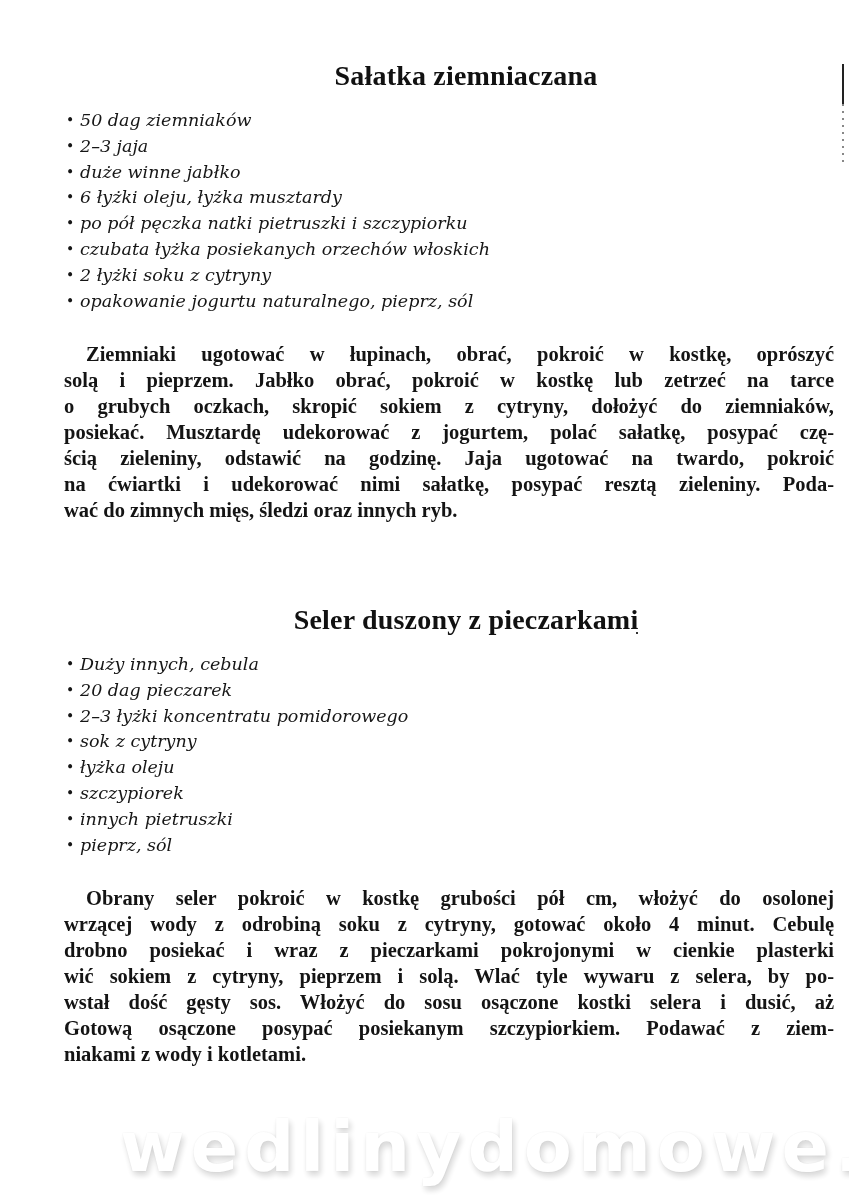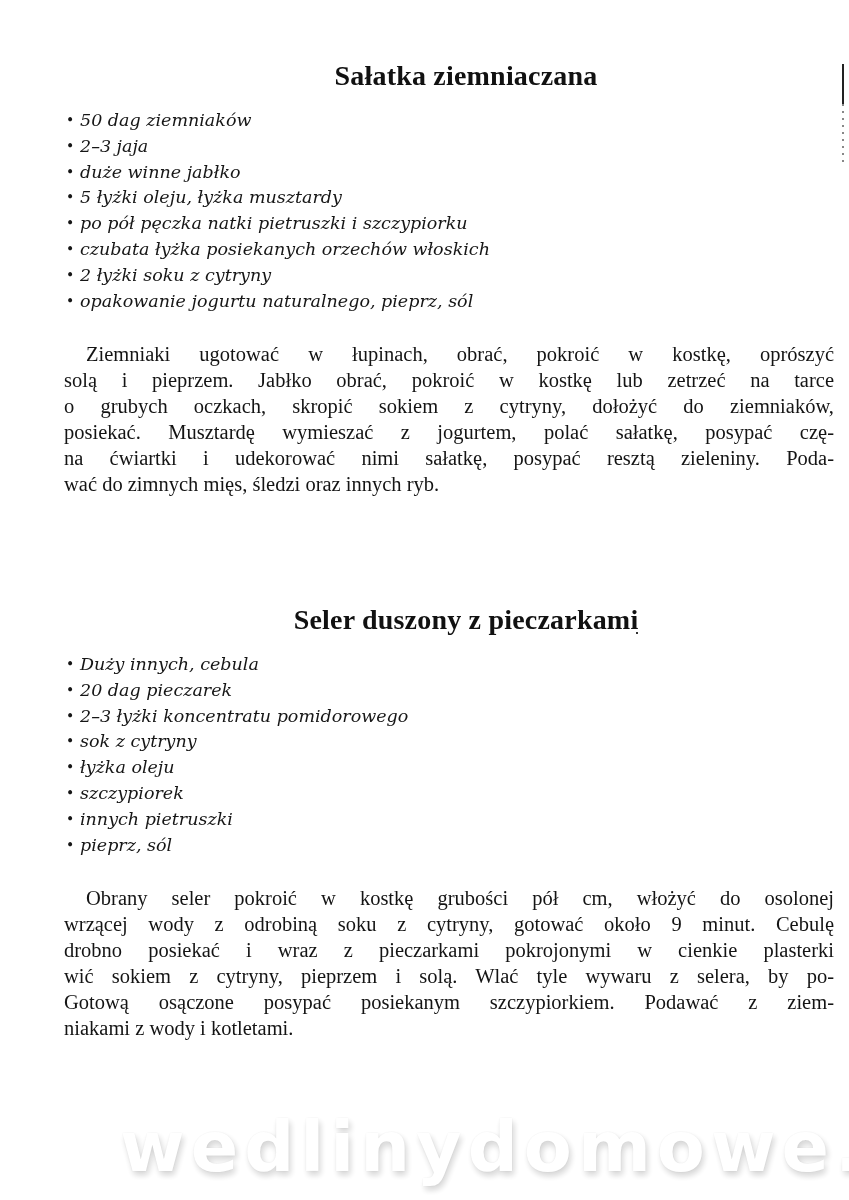--- a/index.html
+++ b/index.html
@@ -71,20 +71,21 @@
       color: #141414;
     }
     .recipe-1 .method { width: 770px; }
     .recipe-2 .method { width: 770px; }
     .method-line {
       display: block;
       text-align: justify;
       text-align-last: justify;
       text-indent: 0;
       white-space: nowrap;
+      font-weight: bold;
     }
     .method-line.first { padding-left: 22px; }
     .method-line.last { text-align-last: left; }
 
     .watermark {
       position: absolute;
       left: 108px;
       top: 1106px;
       font-family: "DejaVu Sans", "Liberation Sans", sans-serif;
       font-weight: bold;
@@ -129,52 +130,54 @@
   <div class="margin-mark"></div>
   <div class="margin-mark-dots"></div>
   <div class="stray-dot"></div>
 
   <section class="recipe recipe-1">
     <h1 class="recipe-title">Sałatka ziemniaczana</h1>
     <ul class="ingredients">
       <li><span class="bullet">•</span><span>50 dag ziemniaków</span></li>
       <li><span class="bullet">•</span><span>2–3 jaja</span></li>
       <li><span class="bullet">•</span><span>duże winne jabłko</span></li>
-      <li><span class="bullet">•</span><span>5 łyżki oleju, łyżka musztardy</span></li>
+      <li><span class="bullet">•</span><span>6 łyżki oleju, łyżka musztardy</span></li>
       <li><span class="bullet">•</span><span>po pół pęczka natki pietruszki i szczypiorku</span></li>
       <li><span class="bullet">•</span><span>czubata łyżka posiekanych orzechów włoskich</span></li>
       <li><span class="bullet">•</span><span>2 łyżki soku z cytryny</span></li>
       <li><span class="bullet">•</span><span>opakowanie jogurtu naturalnego, pieprz, sól</span></li>
     </ul>
     <div class="method">
       <span class="method-line first">Ziemniaki ugotować w łupinach, obrać, pokroić w kostkę, oprószyć</span>
       <span class="method-line">solą i pieprzem. Jabłko obrać, pokroić w kostkę lub zetrzeć na tarce</span>
       <span class="method-line">o grubych oczkach, skropić sokiem z cytryny, dołożyć do ziemniaków,</span>
-      <span class="method-line">posiekać. Musztardę wymieszać z jogurtem, polać sałatkę, posypać czę-</span>
+      <span class="method-line">posiekać. Musztardę udekorować z jogurtem, polać sałatkę, posypać czę-</span>
+      <span class="method-line">ścią zieleniny, odstawić na godzinę. Jaja ugotować na twardo, pokroić</span>
       <span class="method-line">na ćwiartki i udekorować nimi sałatkę, posypać resztą zieleniny. Poda-</span>
       <span class="method-line last">wać do zimnych mięs, śledzi oraz innych ryb.</span>
     </div>
   </section>
 
   <section class="recipe recipe-2">
     <h1 class="recipe-title">Seler duszony z pieczarkami</h1>
     <ul class="ingredients">
       <li><span class="bullet">•</span><span>Duży innych, cebula</span></li>
       <li><span class="bullet">•</span><span>20 dag pieczarek</span></li>
       <li><span class="bullet">•</span><span>2–3 łyżki koncentratu pomidorowego</span></li>
       <li><span class="bullet">•</span><span>sok z cytryny</span></li>
       <li><span class="bullet">•</span><span>łyżka oleju</span></li>
       <li><span class="bullet">•</span><span>szczypiorek</span></li>
       <li><span class="bullet">•</span><span>innych pietruszki</span></li>
       <li><span class="bullet">•</span><span>pieprz, sól</span></li>
     </ul>
     <div class="method">
       <span class="method-line first">Obrany seler pokroić w kostkę grubości pół cm, włożyć do osolonej</span>
-      <span class="method-line">wrzącej wody z odrobiną soku z cytryny, gotować około 9 minut. Cebulę</span>
+      <span class="method-line">wrzącej wody z odrobiną soku z cytryny, gotować około 4 minut. Cebulę</span>
       <span class="method-line">drobno posiekać i wraz z pieczarkami pokrojonymi w cienkie plasterki</span>
       <span class="method-line">wić sokiem z cytryny, pieprzem i solą. Wlać tyle wywaru z selera, by po-</span>
+      <span class="method-line">wstał dość gęsty sos. Włożyć do sosu osączone kostki selera i dusić, aż</span>
       <span class="method-line">Gotową osączone posypać posiekanym szczypiorkiem. Podawać z ziem-</span>
       <span class="method-line last">niakami z wody i kotletami.</span>
     </div>
   </section>
 
   <div class="watermark">wedlinydomowe.pl</div>
 </div>
 
 </body></html>

